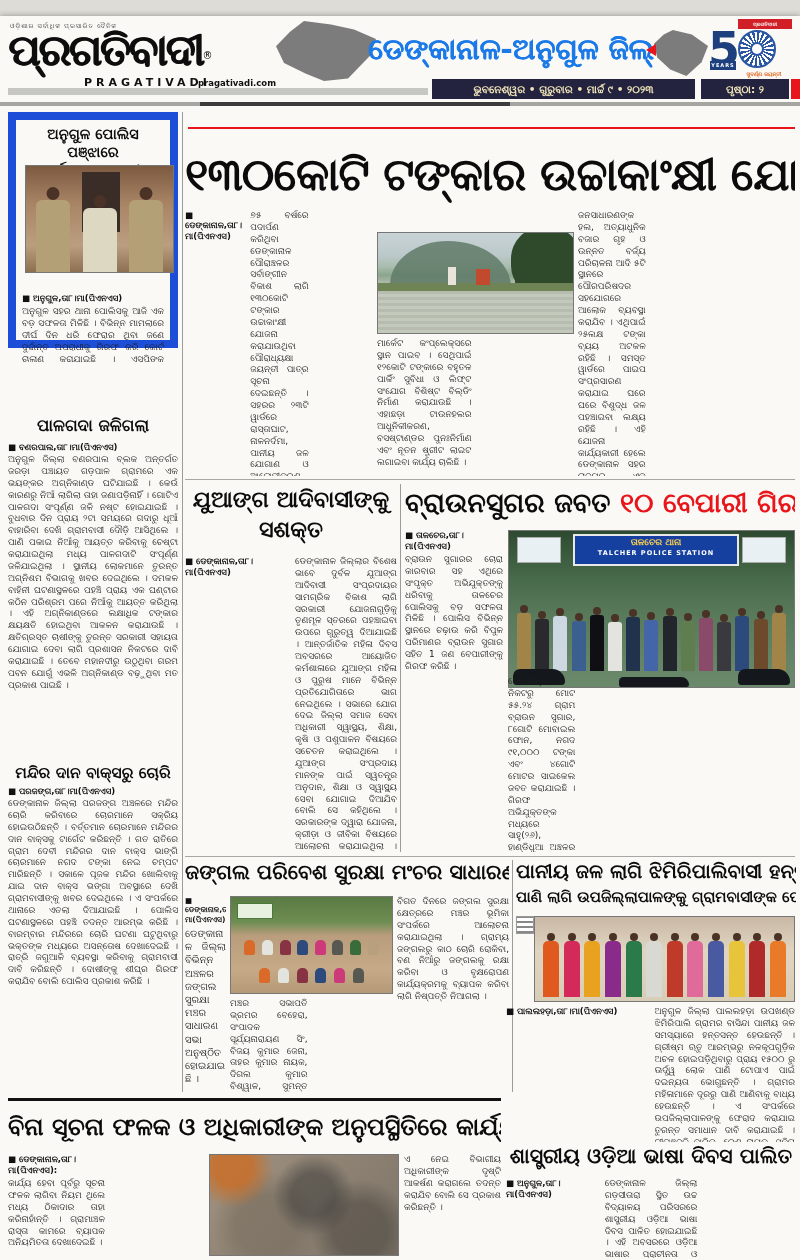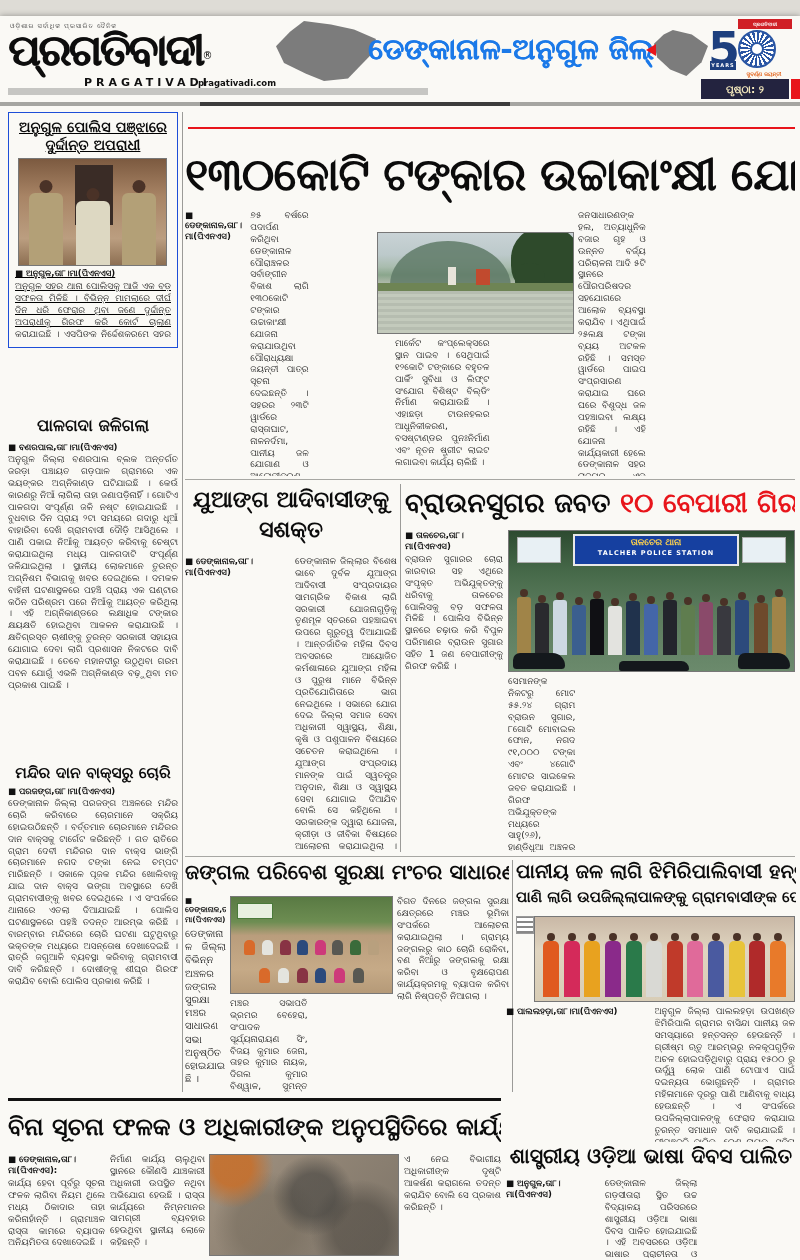--- a/index.html
+++ b/index.html
@@ -29,21 +29,21 @@
   .yearsbox{background:#1d3f7e;color:#fff;font-size:5px;font-weight:bold;text-align:center;line-height:9px;letter-spacing:1px;}
   .jubilee{font-size:5.5px;color:#e2641c;font-weight:bold;text-align:center;white-space:nowrap;overflow:hidden;}
   
   .redline{background:#e8151b;}
   .banner{background:#e8151b;color:#fff;font-weight:bold;font-size:16.5px;text-align:center;line-height:30px;overflow:hidden;white-space:nowrap;}
   .mainhl{font-size:45px;line-height:58px;letter-spacing:-1px;white-space:nowrap;}
   .cols3{column-count:3;column-gap:7px;}
   .cols2{column-count:2;column-gap:8px;}
   .cols4{column-count:4;column-gap:6px;}
   .redtxt{color:#e8151b;}
-  .sbbox{border:1px solid #1d4ed8;box-sizing:border-box;text-decoration:underline;}
+  .sbbox{border:8px solid #1d4ed8;box-sizing:border-box;}
   
   .arrest-photo{background:linear-gradient(180deg,#7c5a40 0%,#a88465 35%,#bb9e80 75%,#8d6f52 100%);}
   .lake-photo{background:linear-gradient(180deg,#c9d3d6 0%,#bcc9ca 22%,#a9bcae 34%,#8aa68c 42%,#b8bfb2 52%,#aab3a7 70%,#9aa498 100%);}
   .hill{position:absolute;left:6%;top:8%;width:62%;height:46%;background:#5f7a67;border-radius:48% 52% 0 0/95% 100% 0 0;opacity:.85;}
   .treeblob{position:absolute;background:#2e4a2b;border-radius:45%;}
   .waterband{position:absolute;left:0;right:0;background:repeating-linear-gradient(180deg,#b6bdb0 0 3px,#c3cabc 3px 6px);}
   .temple{position:absolute;background:#c14a2e;}
   .police-photo{background:linear-gradient(180deg,#2d4a30 0%,#476a4a 30%,#5a7a5c 55%,#6b8a6c 100%);}
   .sign{position:absolute;background:#1640a0;border:2px solid #e8e8e8;text-align:center;overflow:hidden;}
   .sign .od{color:#ffd34d;font-weight:bold;font-size:9px;line-height:13px;white-space:nowrap;}
@@ -130,20 +130,21 @@
     <div class="ribbon abs" style="left:30px;top:0;width:54px;height:10px;">ପ୍ରଗତିବାଦୀ</div>
     <div class="five abs" style="left:0;top:7px;">5</div>
     <div class="emblem abs" style="left:30px;top:11px;width:38px;height:38px;">
         <span class="core"></span>
       </div>
     <div class="yearsbox abs" style="left:2px;top:42px;width:26px;height:9px;">YEARS</div>
     <div class="jubilee abs" style="left:24px;top:52px;width:64px;">ସୁବର୍ଣ୍ଣ ଜୟନ୍ତୀ</div>
   </div>
 
   <div class="abs" style="left:8px;top:72px;width:420px;height:7px;background:#c6c6c3;"></div>
+  <div class="abs datebar" style="left:432px;top:63px;width:263px;height:20px;">ଭୁବନେଶ୍ୱର • ଗୁରୁବାର • ମାର୍ଚ୍ଚ ୯ • ୨୦୨୩</div>
   <div class="abs datebar" style="left:701px;top:63px;width:88px;height:20px;">ପୃଷ୍ଠା: ୨</div>
   <div class="abs" style="left:791px;top:63px;width:9px;height:20px;background:#e8151b;"></div>
   <div class="abs" style="left:0;top:86px;width:800px;height:4px;background:#a5a5a1;"></div>
   <div class="abs" style="left:200px;top:86px;width:310px;height:4px;background:#3c3c3c;"></div>
 
   <div class="abs sbbox" style="left:8px;top:96px;width:170px;height:236px;">
     <div class="hl" style="font-size:14.5px;line-height:18px;margin:5px 4px 0;">
       <div>ଅନୁଗୁଳ ପୋଲିସ ପଞ୍ଝାରେ</div>
       <div>ଦୁର୍ଦ୍ଦାନ୍ତ ଅପରାଧୀ</div>
     </div>
@@ -178,21 +179,21 @@
   </div>
   <div class="photo lake-photo" style="left:377px;top:216px;width:197px;height:102px;">
     <div class="hill"></div>
     <div class="treeblob" style="right:-8px;top:-6px;width:70px;height:70px;"></div>
     <div class="treeblob" style="right:28px;top:30px;width:30px;height:34px;"></div>
     <div class="abs" style="left:0;top:50px;width:197px;height:8px;background:#6e8454;"></div>
     <div class="temple" style="left:98px;top:36px;width:14px;height:16px;"></div>
     <div class="abs" style="left:70px;top:34px;width:8px;height:18px;background:#e8e4da;"></div>
     <div class="waterband" style="top:58px;height:44px;"></div>
   </div>
-  <div class="abs cols2" style="left:395px;top:322px;width:197px;height:138px;overflow:hidden;">
+  <div class="abs cols2" style="left:377px;top:322px;width:197px;height:138px;overflow:hidden;">
     <div class="bodytxt">ମାର୍କେଟ କଂପ୍ଲେକ୍ସରେ ସ୍ଥାନ ପାଇବ । ସେଥିପାଇଁ ୧୨କୋଟି ଟଙ୍କାରେ ବହୁତଳ ପାର୍କିଂ ସୁବିଧା ଓ ଲିଫ୍ଟ ସଂଯୋଗ ବିଶିଷ୍ଟ ବିଲ୍ଡିଂ ନିର୍ମାଣ କରାଯାଉଛି । ଏହାଛଡ଼ା ଟାଉନହଲର ଆଧୁନିକୀକରଣ, ବସଷ୍ଟାଣ୍ଡର ପୁନଃନିର୍ମାଣ ଏବଂ ନୂତନ ଷ୍ଟ୍ରୀଟ ଲାଇଟ ଲଗାଇବା କାର୍ଯ୍ୟ ଚାଲିଛି ।</div>
   </div>
   <div class="abs cols3" style="left:578px;top:194px;width:217px;height:266px;overflow:hidden;">
     <div class="bodytxt">ଜନସାଧାରଣଙ୍କ ହଲ, ଅତ୍ୟାଧୁନିକ ବଜାର ଗୃହ ଓ ଉନ୍ନତ ବର୍ଜ୍ୟ ପରିଚାଳନା ଆଦି ୫ଟି ସ୍ଥାନରେ ପୌରପରିଷଦର ସହଯୋଗରେ ଆଲୋକ ବ୍ୟବସ୍ଥା କରାଯିବ । ଏଥିପାଇଁ ୨୫ଲକ୍ଷ ଟଙ୍କା ବ୍ୟୟ ଅଟକଳ ରହିଛି । ସମସ୍ତ ୱାର୍ଡରେ ପାଇପ ସଂପ୍ରସାରଣ କରାଯାଇ ଘରେ ଘରେ ବିଶୁଦ୍ଧ ଜଳ ପହଞ୍ଚାଇବା ଲକ୍ଷ୍ୟ ରହିଛି । ଏହି ଯୋଜନା କାର୍ଯ୍ୟକାରୀ ହେଲେ ଡେଙ୍କାନାଳ ସହର ରାଜ୍ୟର ଏକ ଆଦର୍ଶ ପୌରାଞ୍ଚଳ ଭାବେ ଗଢ଼ି ଉଠିବ ବୋଲି ଆଶା କରାଯାଉଛି । ଏଥିସହ ବିଭିନ୍ନ ଯୋଜନାର ସୁଫଳ ନଗରବାସୀଙ୍କ ପାଖରେ ପହଞ୍ଚାଇବା ଲାଗି ସ୍ୱତନ୍ତ୍ର ସେଲ ଗଠନ କରାଯିବ ।</div>
   </div>
   <div class="hrule" style="left:185px;top:463px;width:610px;"></div>
 
   <div class="abs hl" style="left:185px;top:468px;width:212px;height:62px;font-size:22.5px;line-height:30px;">
     <div>ଯୁଆଙ୍ଗ ଆଦିବାସୀଙ୍କୁ ସଶକ୍ତ</div>
     <div>କରିବା ଲାଗି ପରାମର୍ଶ</div>
@@ -203,21 +204,21 @@
   </div>
   <div class="vrule" style="left:400px;top:468px;height:368px;"></div>
 
   <div class="abs hl" style="left:405px;top:468px;width:390px;height:38px;font-size:27px;line-height:38px;white-space:nowrap;">
     <span>ବ୍ରାଉନସୁଗର ଜବତ </span><span class="redtxt">୧୦ ବେପାରୀ ଗିରଫ</span>
   </div>
   <div class="abs" style="left:405px;top:514px;width:98px;height:322px;overflow:hidden;">
     <div class="byline">■ ତାଳଚେର,ତା୮।ମା(ପିଏନଏସ)</div>
     <div class="bodytxt">ବ୍ରାଉନ ସୁଗାରର ଚୋରା କାରବାର ସହ ଏଥିରେ ସଂପୃକ୍ତ ଅଭିଯୁକ୍ତଙ୍କୁ ଧରିବାକୁ ତାଳଚେର ପୋଲିସକୁ ବଡ଼ ସଫଳତା ମିଳିଛି । ପୋଲିସ ବିଭିନ୍ନ ସ୍ଥାନରେ ଚଢ଼ାଉ କରି ବିପୁଳ ପରିମାଣର ବ୍ରାଉନ ସୁଗାର ସହିତ 1 ଜଣ ବେପାରୀଙ୍କୁ ଗିରଫ କରିଛି ।</div>
   </div>
-  <div class="photo police-photo" style="left:508px;top:514px;width:287px;height:142px;">
+  <div class="photo police-photo" style="left:508px;top:514px;width:287px;height:158px;">
     <div class="sign" style="left:64px;top:3px;width:162px;height:28px;">
       <div class="od">ତାଳଚେର ଥାନା</div>
       <div class="en">TALCHER POLICE STATION</div>
     </div>
     <div class="sidebox" style="left:8px;top:6px;width:42px;height:24px;"></div>
     <div class="sidebox" style="right:8px;top:6px;width:42px;height:24px;"></div>
     <div class="figrow police-figs" style="left:8px;right:8px;bottom:16px;height:58px;">
       <span class="fig"></span>
         <span class="fig"></span>
         <span class="fig"></span>
@@ -298,21 +299,20 @@
     <div class="byline">■ ପାଲଲହଡ଼ା,ତା୮।ମା(ପିଏନଏସ)</div>
     <div class="bodytxt">ଅନୁଗୁଳ ଜିଲ୍ଲା ପାଲଲହଡ଼ା ଉପଖଣ୍ଡ ଝିମିରିପାଲି ଗ୍ରାମର ବାସିନ୍ଦା ପାନୀୟ ଜଳ ସମସ୍ୟାରେ ହନ୍ତସନ୍ତ ହେଉଛନ୍ତି । ଗ୍ରୀଷ୍ମ ଋତୁ ଆରମ୍ଭରୁ ନଳକୂପଗୁଡ଼ିକ ଅଚଳ ହୋଇପଡ଼ିଥିବାରୁ ପ୍ରାୟ ୧୫୦୦ ରୁ ଊର୍ଦ୍ଧ୍ୱ ଲୋକ ପାଣି ଟୋପାଏ ପାଇଁ ଦଇନ୍ୟତା ଭୋଗୁଛନ୍ତି । ଗ୍ରାମର ମହିଳାମାନେ ଦୂରରୁ ପାଣି ଆଣିବାକୁ ବାଧ୍ୟ ହେଉଛନ୍ତି । ଏ ସଂପର୍କରେ ଉପଜିଲ୍ଲାପାଳଙ୍କୁ ଫେରାଦ କରାଯାଇ ତୁରନ୍ତ ସମାଧାନ ଦାବି କରାଯାଇଛି । ଗୀତାଞ୍ଜଳି ବାରିକ, ରେଣୁ ନାୟକ, ସୁନିତା ମହାକୁଡ଼, ପ୍ରତିମା ମହାନ୍ତ, ଶାନ୍ତି ମୁଣ୍ଡା ଓ ନାଚନ ପ୍ରଧାନଙ୍କ ନେତୃତ୍ୱରେ ଶତାଧିକ ମହିଳା ଏହି ଦାବିପତ୍ର ପ୍ରଦାନ କରିଥିଲେ ।</div>
   </div>
 
   <div class="blackrule" style="left:8px;top:1082px;width:493px;height:3px;"></div>
   <div class="abs hl" style="left:8px;top:1088px;width:493px;height:46px;font-size:24px;line-height:46px;white-space:nowrap;">ବିନା ସୂଚନା ଫଳକ ଓ ଅଧିକାରୀଙ୍କ ଅନୁପସ୍ଥିତିରେ କାର୍ଯ୍ୟ ଚାଲିଛି</div>
   <div class="abs" style="left:8px;top:1138px;width:97px;height:102px;overflow:hidden;">
     <div class="byline">■ ଡେଙ୍କାନାଳ,ତା୮।ମା(ପିଏନଏସ):</div>
     <div class="bodytxt">କାର୍ଯ୍ୟ ହେବା ପୂର୍ବରୁ ସୂଚନା ଫଳକ ଲାଗିବା ନିୟମ ଥିଲେ ମଧ୍ୟ ଠିକାଦାର ତାହା କରିନାହାଁନ୍ତି । ଗ୍ରାମାଞ୍ଚଳ ରାସ୍ତା କାମରେ ବ୍ୟାପକ ଅନିୟମିତତା ଦେଖାଦେଇଛି ।</div>
   </div>
-  <div class="abs bodytxt" style="left:110px;top:1138px;width:95px;height:102px;">ନିର୍ମାଣ କାର୍ଯ୍ୟ ଚାଲୁଥିବା ସ୍ଥାନରେ କୌଣସି ଯାଞ୍ଚକାରୀ ଅଧିକାରୀ ଉପସ୍ଥିତ ନଥିବା ଅଭିଯୋଗ ହେଉଛି । ରାସ୍ତା କାର୍ଯ୍ୟରେ ନିମ୍ନମାନର ସାମଗ୍ରୀ ବ୍ୟବହାର ହେଉଥିବା ସ୍ଥାନୀୟ ଲୋକେ କହିଛନ୍ତି ।</div>
   <div class="photo ground-photo" style="left:209px;top:1138px;width:190px;height:102px;"></div>
   <div class="abs bodytxt" style="left:404px;top:1138px;width:97px;height:102px;">ଏ ନେଇ ବିଭାଗୀୟ ଅଧିକାରୀଙ୍କ ଦୃଷ୍ଟି ଆକର୍ଷଣ କରାଗଲେ ତଦନ୍ତ କରାଯିବ ବୋଲି ସେ ପ୍ରକାଶ କରିଛନ୍ତି ।</div>
 
   <div class="abs hl" style="left:506px;top:1128px;width:290px;height:30px;font-size:20.5px;white-space:nowrap;">ଶାସ୍ତ୍ରୀୟ ଓଡ଼ିଆ ଭାଷା ଦିବସ ପାଲିତ</div>
   <div class="abs" style="left:506px;top:1162px;width:290px;height:80px;overflow:hidden;column-count:3;column-gap:6px;">
     <div class="byline">■ ଅନୁଗୁଳ,ତା୮।ମା(ପିଏନଏସ)</div>
     <div class="bodytxt">ଡେଙ୍କାନାଳ ଜିଲ୍ଲା ଗଡ଼ସୀତାରା ସ୍ଥିତ ଉଚ୍ଚ ବିଦ୍ୟାଳୟ ପରିସରରେ ଶାସ୍ତ୍ରୀୟ ଓଡ଼ିଆ ଭାଷା ଦିବସ ପାଳିତ ହୋଇଯାଇଛି । ଏହି ଅବସରରେ ଓଡ଼ିଆ ଭାଷାର ପ୍ରାଚୀନତା ଓ ସମୃଦ୍ଧ ସାହିତ୍ୟ ପରଂପରା ସଂପର୍କରେ ଛାତ୍ରଛାତ୍ରୀଙ୍କୁ ଅବଗତ କରାଯାଇଥିଲା । ପ୍ରଧାନ ଶିକ୍ଷକ ସଭାପତିତ୍ୱ କରିଥିବା ବେଳେ ଓଡ଼ିଆ ଶିକ୍ଷକ ଭାଷାର ଗୌରବମୟ ଇତିହାସ ବଖାଣିଥିଲେ । ଛାତ୍ରଛାତ୍ରୀ ମାନେ କବିତା ଆବୃତ୍ତି ଓ ପ୍ରବନ୍ଧ ପ୍ରତିଯୋଗିତାରେ ଭାଗ ନେଇଥିଲେ ।</div>
   </div>
 
   <div class="blackrule" style="left:8px;top:1244px;width:787px;height:3px;"></div>

